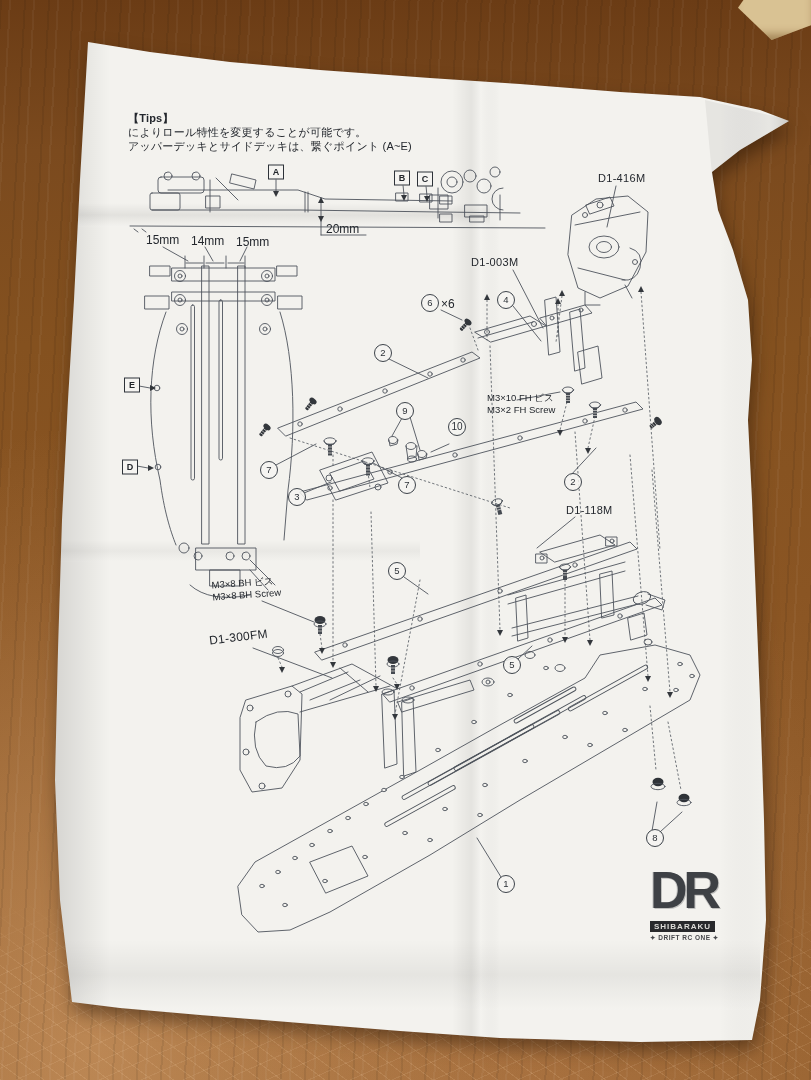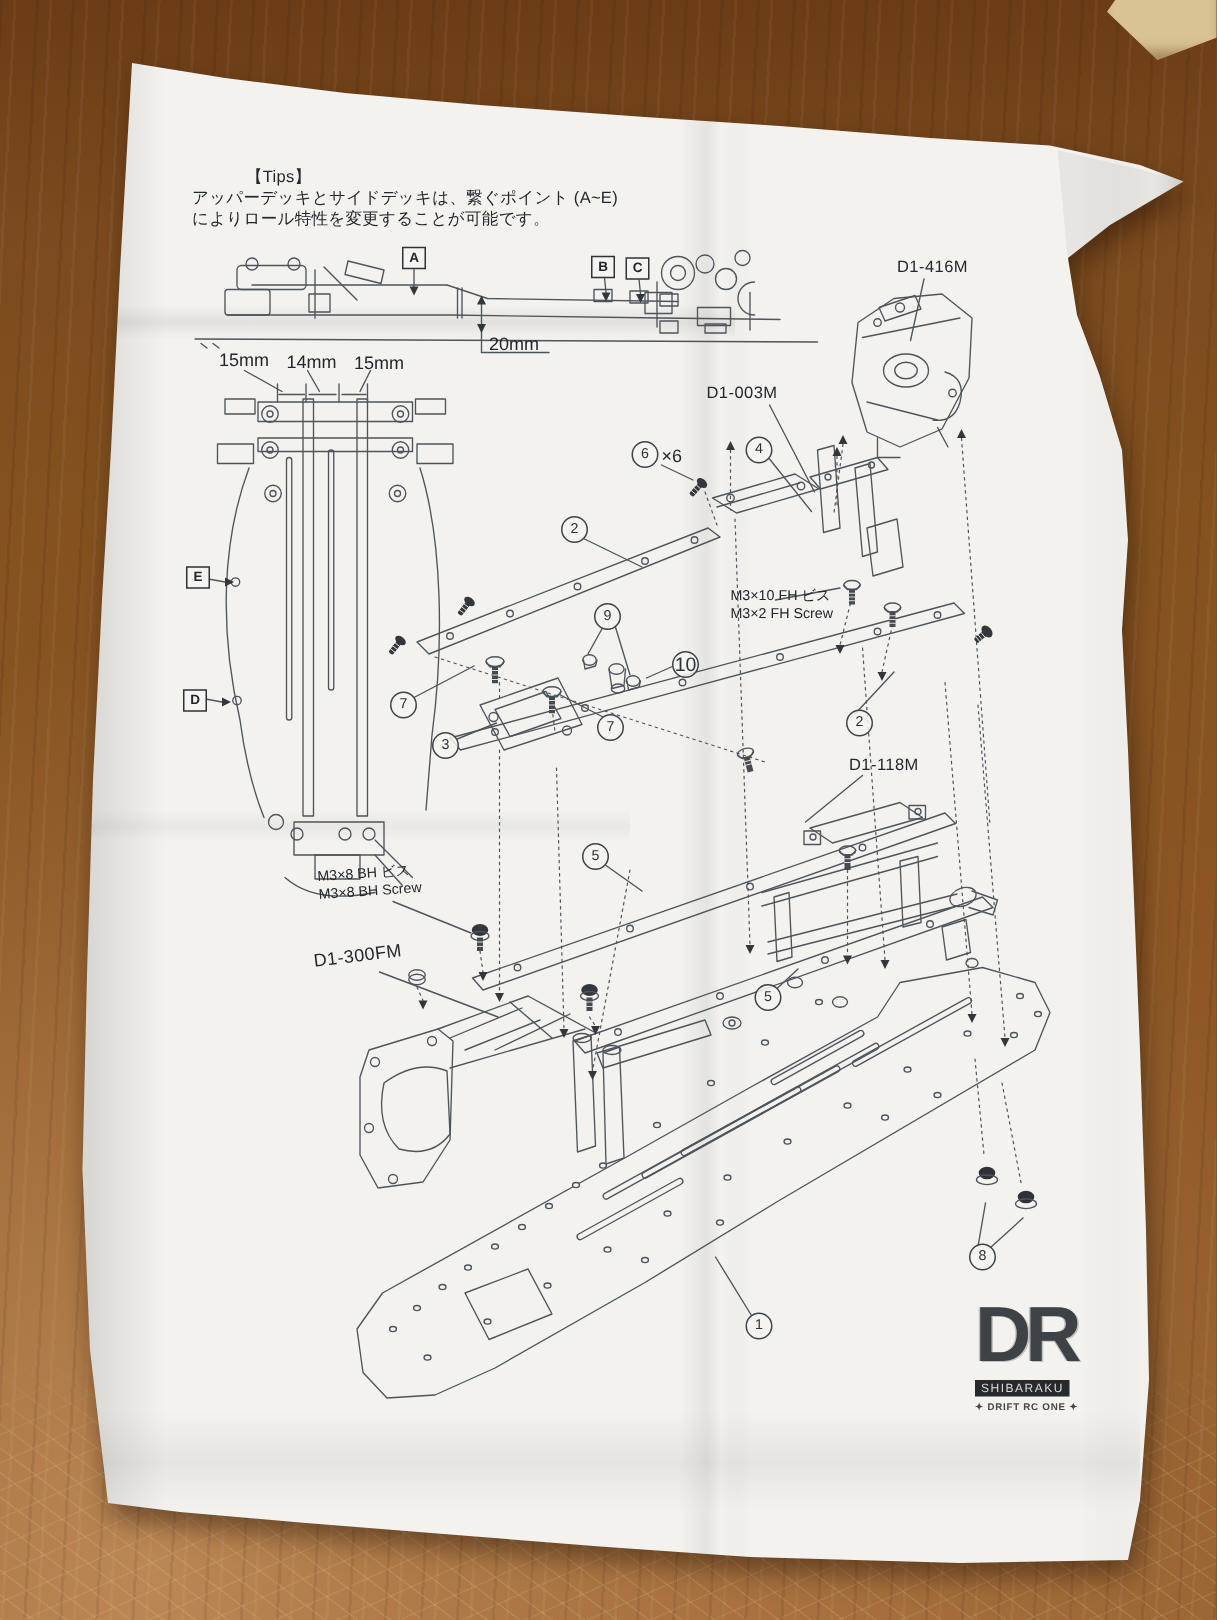--- a/index.html
+++ b/index.html
@@ -22,36 +22,36 @@
     -webkit-mask-image:linear-gradient(to top,#000 60%,transparent);
             mask-image:linear-gradient(to top,#000 60%,transparent);}
   .tan-object{position:absolute;left:738px;top:-6px;width:80px;height:46px;background:#d9c293;
     clip-path:polygon(12% 0,100% 0,100% 62%,42% 100%,0 30%);
     box-shadow:inset -4px -6px 8px rgba(120,85,40,.55);}
   #paper-svg{position:absolute;left:0;top:0;filter:drop-shadow(3px 9px 9px rgba(35,18,4,.5));}
   #art{position:absolute;left:0;top:0;}
 
   .lbl{position:absolute;color:#23272d;white-space:nowrap;line-height:1.25;}
   .tips{font-size:11px;letter-spacing:.2px;}
-  .tips .h{font-weight:normal;margin-left:36px;}
+  .tips .h{font-weight:bold;}
   .dim{font-size:12px;}
   .part{font-size:11px;letter-spacing:.3px;}
   .hw{font-size:9.5px;line-height:1.3;}
 
   .co{position:absolute;width:16px;height:16px;border:1.2px solid #3d434a;border-radius:50%;
       font-size:9.5px;line-height:15px;text-align:center;color:#2d3238;
       background:rgba(245,244,241,.85);transform:translate(-50%,-50%);}
   .bx{position:absolute;width:14px;height:13px;border:1.4px solid #2d3238;
       font-size:9px;font-weight:bold;line-height:13px;text-align:center;color:#22262b;
       background:rgba(245,244,241,.9);transform:translate(-50%,-50%);}
 
   .dr{position:absolute;left:650px;top:866px;width:110px;}
   .dr-main{font-size:52px;font-weight:900;letter-spacing:-4px;line-height:.95;color:#3e4145;
            text-shadow:1px 1px 0 rgba(130,130,130,.45), -1px 0 0 rgba(90,90,95,.3);}
-  .dr-brand{display:inline-block;background:#28292c;color:#dddcd8;font-size:8px;font-weight:normal;
+  .dr-brand{display:inline-block;background:#28292c;color:#dddcd8;font-size:8px;font-weight:bold;
             letter-spacing:1px;padding:1px 4px;margin-top:1px;}
   .dr-tag{font-size:6.5px;font-weight:bold;color:#46474b;letter-spacing:.5px;margin-top:1px;}
 </style>
 </head>
 <body>
 
 <div id="scene">
   <div class="grain"></div>
   <div class="scratches"></div>
   <div class="tan-object"></div>
@@ -515,22 +515,22 @@
 
     <g>
       <line x1="441" y1="310" x2="462" y2="320"></line>
       <line x1="517" y1="400" x2="560" y2="392"></line>
       <line x1="262" y1="601" x2="314" y2="622"></line>
     </g>
   </svg>
 
   <div class="lbl tips" style="left:128px;top:112px">
     <div class="h">【Tips】</div>
+    <div>によりロール特性を変更することが可能です。</div>
     <div>アッパーデッキとサイドデッキは、繋ぐポイント (A~E)</div>
-    <div>によりロール特性を変更することが可能です。</div>
   </div>
 
   <div class="bx" style="left:276px;top:172px">A</div>
   <div class="bx" style="left:402px;top:178px">B</div>
   <div class="bx" style="left:425px;top:179px">C</div>
   <div class="bx" style="left:132px;top:385px">E</div>
   <div class="bx" style="left:130px;top:467px">D</div>
 
   <div class="lbl dim" style="left:146px;top:233px">15mm</div>
   <div class="lbl dim" style="left:191px;top:234px">14mm</div>
@@ -557,20 +557,20 @@
   <div class="co" style="left:573px;top:482px">2</div>
   <div class="co" style="left:297px;top:497px">3</div>
   <div class="co" style="left:506px;top:300px">4</div>
   <div class="co" style="left:397px;top:571px">5</div>
   <div class="co" style="left:512px;top:665px">5</div>
   <div class="co" style="left:430px;top:303px">6</div>
   <div class="co" style="left:269px;top:470px">7</div>
   <div class="co" style="left:407px;top:485px">7</div>
   <div class="co" style="left:655px;top:838px">8</div>
   <div class="co" style="left:405px;top:411px">9</div>
-  <div class="co" style="left:457px;top:443px;font-size:13px">10</div>
+  <div class="co" style="left:457px;top:427px;font-size:10px">10</div>
 
   <div class="dr">
     <div class="dr-main">DR</div>
     <div class="dr-brand">SHIBARAKU</div>
     <div class="dr-tag">✦ DRIFT RC ONE ✦</div>
   </div>
 </div>
 
 </body></html>

